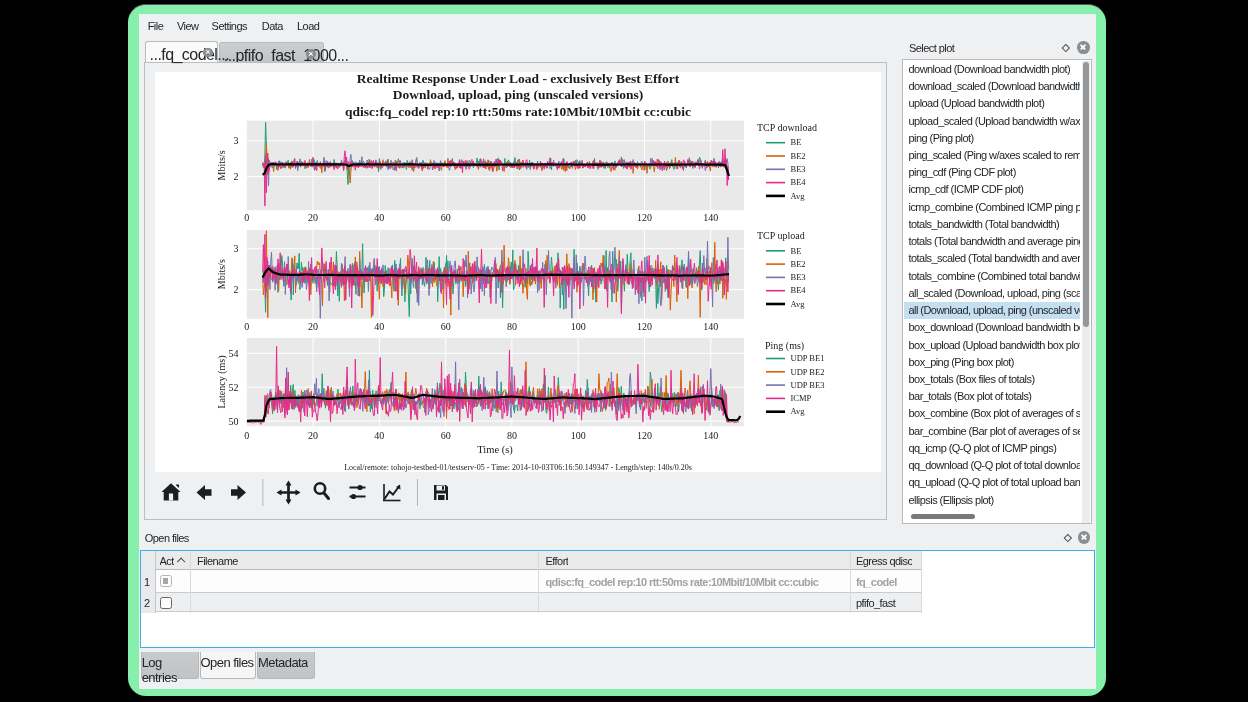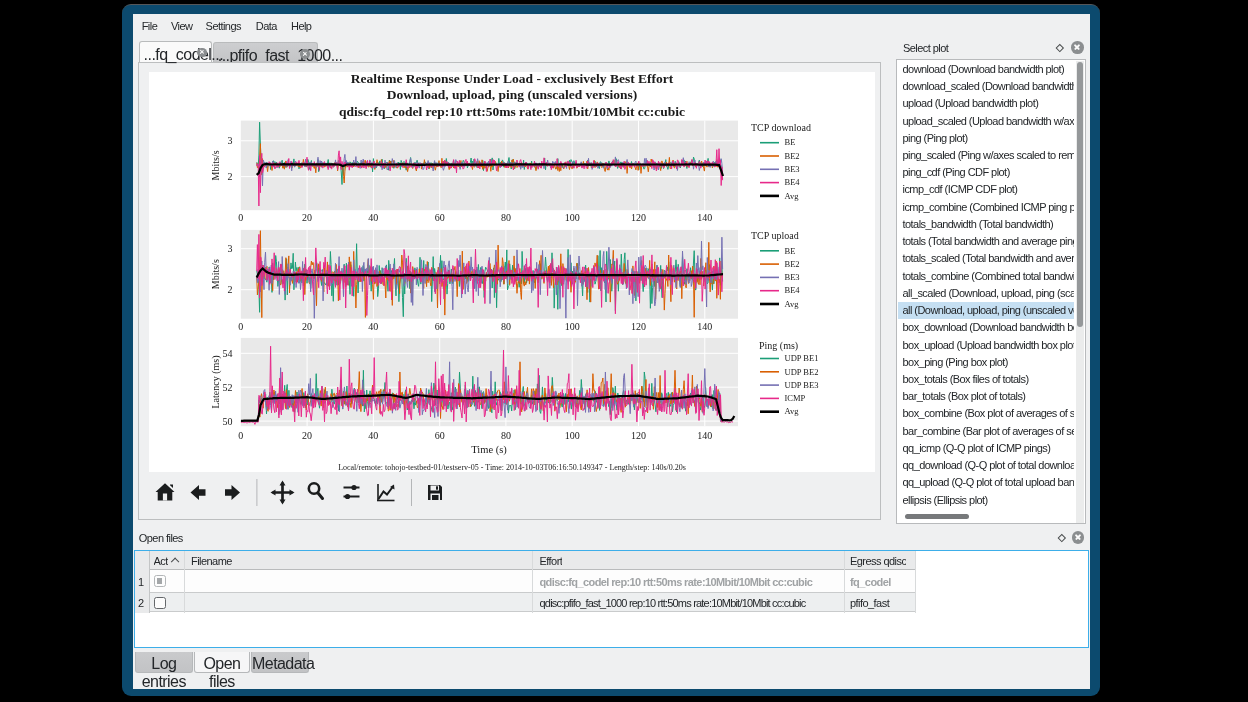--- a/index.html
+++ b/index.html
@@ -1,16 +1,16 @@
 <!DOCTYPE html>
 <html><head><meta charset="utf-8"><style>
 html,body{margin:0;padding:0;background:#000;width:1248px;height:702px;overflow:hidden}
 *{box-sizing:border-box}
 body{font-family:"Liberation Sans",sans-serif;color:#232629}
-#win{position:absolute;left:122px;top:4px;width:978px;height:692px;background:#0c4a6e;border-radius:9px;border-top:1px solid #565658}
+#win{position:absolute;left:128px;top:4px;width:978px;height:692px;background:#86efac;border-radius:18px;border-top:1px solid #565658}
 #content{position:absolute;left:10.5px;top:9px;width:957.5px;height:675px;background:#eff0f1;overflow:hidden}
 .t{position:absolute;white-space:nowrap;letter-spacing:-0.55px;font-size:11px}
 
 .menu{top:6.2px}
 
 .tab{position:absolute;border:1px solid #b9bbbc;border-bottom:none;border-radius:3px 3px 0 0;font-size:16px;letter-spacing:-0.55px}
 #tab1{left:6.1px;top:26.7px;width:73.8px;height:21.8px;background:#fafafa;z-index:3}
 #tab2{left:80.3px;top:28.3px;width:105.2px;height:20.2px;background:linear-gradient(#cdced0,#c3c4c6);z-index:1}
 .tab .lbl{position:absolute;left:4px;top:4.2px}
 .tclose{position:absolute;width:9.6px;height:9.6px;border-radius:50%;background:#8a8d8f;top:6px}
@@ -28,34 +28,34 @@
 #plist{position:absolute;left:763.5px;top:44.5px;width:189.5px;height:465px;background:#fff;border:1px solid #b8babc;overflow:hidden}
 #plist .row{position:absolute;left:1px;width:176px;height:17.23px;line-height:17.23px;padding-left:4.5px;font-size:11px;letter-spacing:-0.55px;overflow:hidden;white-space:nowrap}
 #plist .sel{background:#c5dff2}
 .vsb{position:absolute;right:1.5px;width:6px;border-radius:3px;background:#95989a}
 .hsb{position:absolute;height:5.5px;border-radius:2.75px;background:#77797b}
 
 #tblwrap{position:absolute;left:1px;top:535.5px;width:955.5px;height:98.5px;border:1px solid #3daee9;background:#fff}
 .cell{position:absolute;font-size:11px;letter-spacing:-0.55px;white-space:nowrap;overflow:hidden}
 .hdr{background:#e9eaeb}
 
-.btab{position:absolute;top:637.5px;height:21px;border:1px solid #b6b8ba;border-top:none;border-radius:0 0 3px 3px;background:linear-gradient(#c9cacc,#c2c3c5);font-size:16px;letter-spacing:-0.55px;text-align:center;z-index:1}
+.btab{position:absolute;top:637.5px;height:27px;border:1px solid #b6b8ba;border-top:none;border-radius:0 0 3px 3px;background:linear-gradient(#c9cacc,#c2c3c5);font-size:13px;letter-spacing:-0.55px;z-index:1}
 .btab.act{background:#f6f6f7;z-index:2}
 .btab span{position:absolute;left:0;right:0;top:3.2px}
 svg text{letter-spacing:0}
 </style></head>
 <body>
 <div id="win">
 <div id="content">
 
   <div class="t menu" style="left:9.2px">File</div>
   <div class="t menu" style="left:38.5px">View</div>
   <div class="t menu" style="left:73.1px">Settings</div>
   <div class="t menu" style="left:123.3px">Data</div>
-  <div class="t menu" style="left:158.5px">Help</div>
+  <div class="t menu" style="left:158.5px">Load</div>
 
   <div class="tab" id="tab2">
         <span class="lbl">...pfifo_fast_1000...</span>
         <span class="tclose" style="left:86.5px">
           <span class="xmark xa" style="width:5.4px;height:1.3px"></span>
           <span class="xmark xb" style="width:5.4px;height:1.3px"></span>
         </span>
       </div>
   <div class="tab" id="tab1">
         <span class="lbl">...fq_codel...</span>
@@ -315,21 +315,20 @@
 <div class="cell" style="left:19px;top:4px">Act</div>
 <div class="cell" style="left:37.5px;top:8px;width:5.6px;height:5.6px;border-top:1.6px solid #4a4d4e;border-right:1.6px solid #4a4d4e;transform:rotate(-45deg)"></div>
 <div class="cell" style="left:56.5px;top:4px">Filename</div>
 <div class="cell" style="left:405px;top:4px">Effort</div>
 <div class="cell" style="left:715.5px;top:4px">Egress qdisc</div>
 <div class="cell" style="left:19.5px;top:24.8px;width:12px;height:12px;border:1.4px solid #b3b6b8;border-radius:2.5px">
           <span style="position:absolute;left:1.8px;top:1.8px;width:5.6px;height:5.6px;background:#a4a7a9"></span>
         </div>
 <div class="cell" style="left:19.5px;top:46.7px;width:12px;height:12px;border:1.4px solid #64676a;border-radius:2.5px;background:#fcfcfc"></div>
 <div class="cell" style="left:405px;top:25px;width:300px;color:#a0a3a5;font-weight:600;letter-spacing:-0.6px">qdisc:fq_codel rep:10 rtt:50ms rate:10Mbit/10Mbit cc:cubic</div>
-<div class="cell" style="left:405px;top:46.5px;width:300px;letter-spacing:-0.8px">qdisc:pfifo_fast_1000 rep:10 rtt:50ms rate:10Mbit/10Mbit cc:cubic</div>
 <div class="cell" style="left:715.5px;top:25px;width:64px;color:#a0a3a5;font-weight:600">fq_codel</div>
 <div class="cell" style="left:715.5px;top:46.5px;width:60px">pfifo_fast</div>
 
   </div>
 
   <div class="btab" style="left:2.2px;width:58.3px">
         <span>Log entries</span>
       </div>
   <div class="btab act" style="left:61px;width:56.8px">
         <span>Open files</span>

